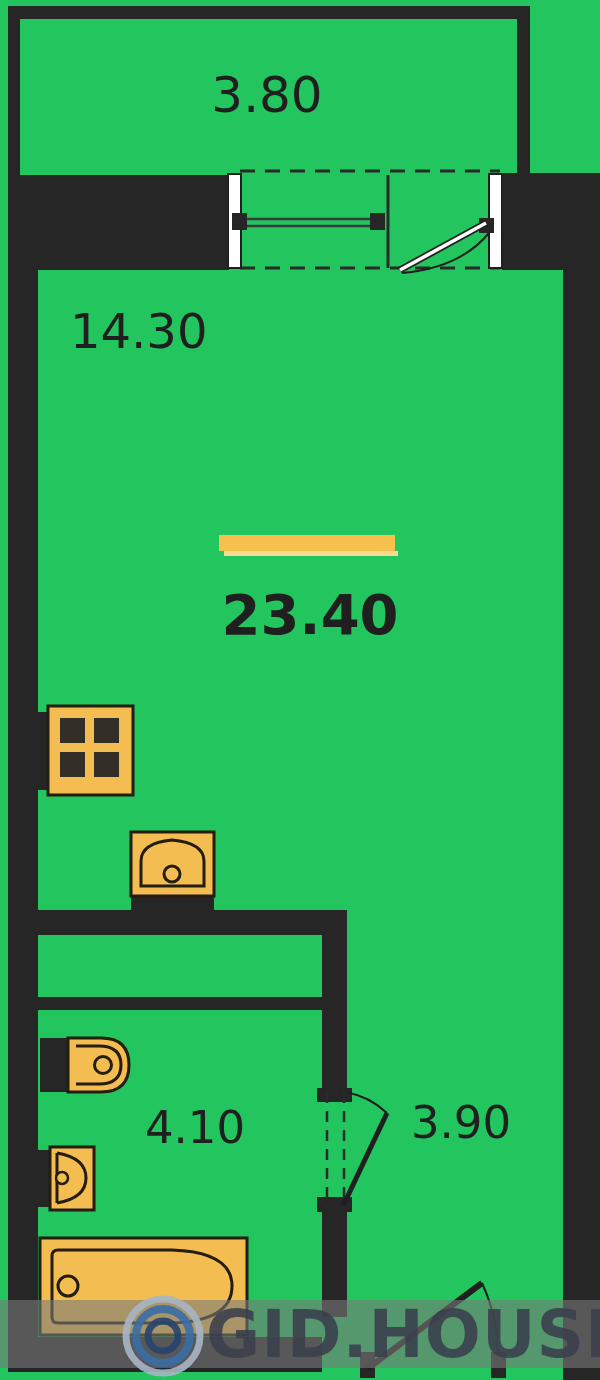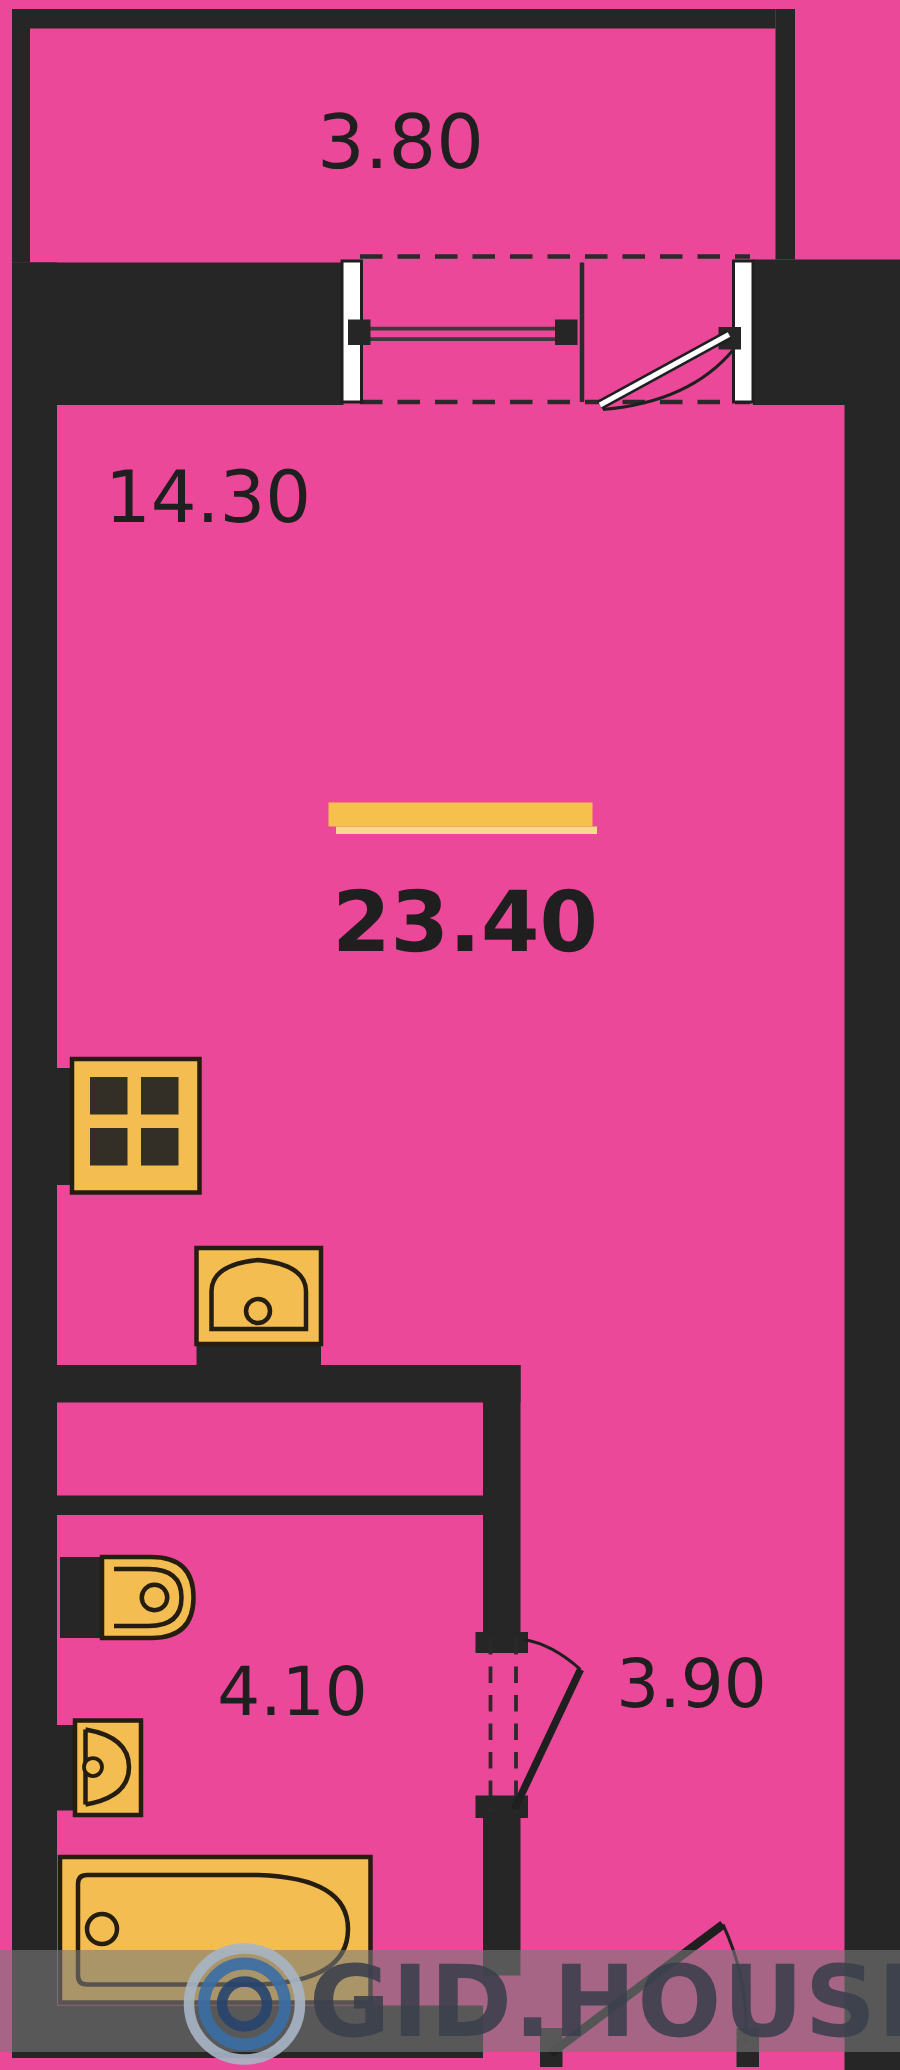--- a/index.html
+++ b/index.html
@@ -1,20 +1,20 @@
 <!DOCTYPE html>
 <html><head>
 <meta charset="utf-8">
 <style>
   html,body{margin:0;padding:0;background:#ffffff;}
   .stage{
     position:relative;
     width:600px;height:1380px;
     overflow:hidden;
-    background:#ec4899;
+    background:#22c55e;
     font-family:"DejaVu Sans","Liberation Sans",sans-serif;
   }
   svg{display:block;}
   .wall{fill:#262626;stroke:none;}
   .dim-label{fill:#1f1f1f;}
   .fix{fill:#F3BD52;stroke:#241d10;stroke-width:3;}
   .fixline{fill:none;stroke:#241d10;stroke-width:3;}
   .doorline{stroke:#1f1f1f;fill:none;}
   .dash{stroke:#2a2a2a;stroke-width:3;fill:none;stroke-dasharray:15 10;}
 </style>

